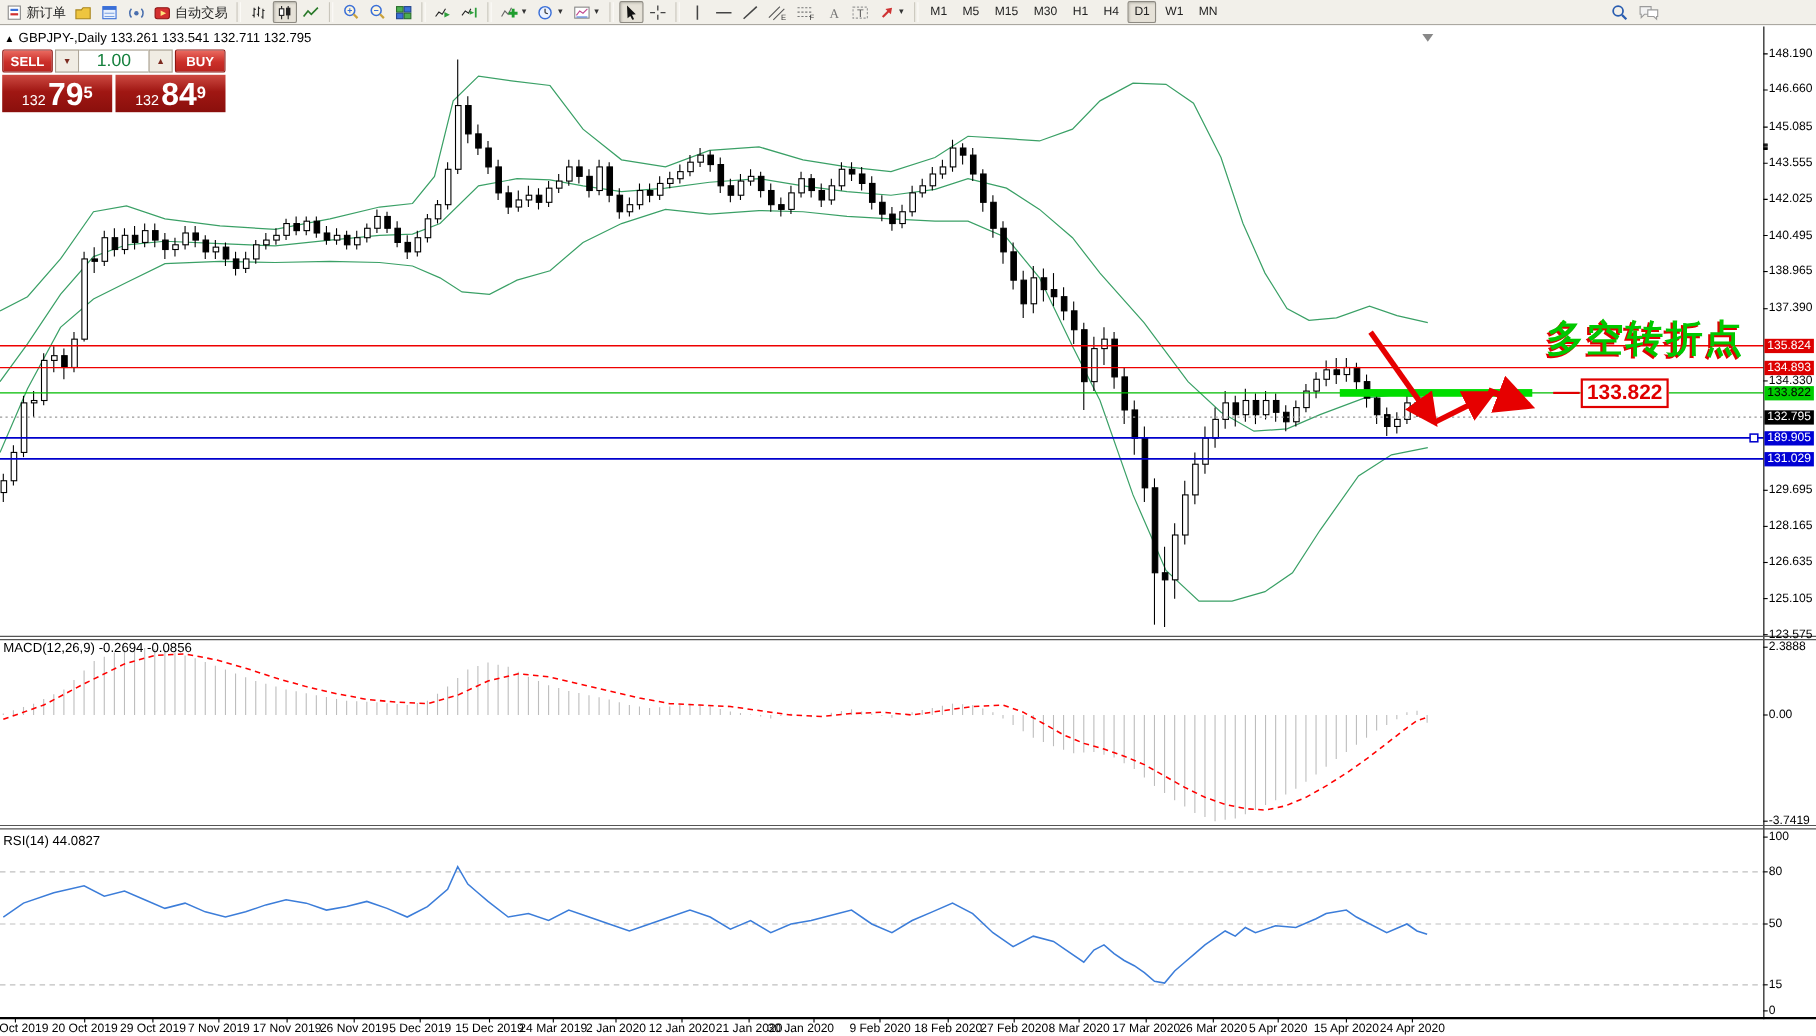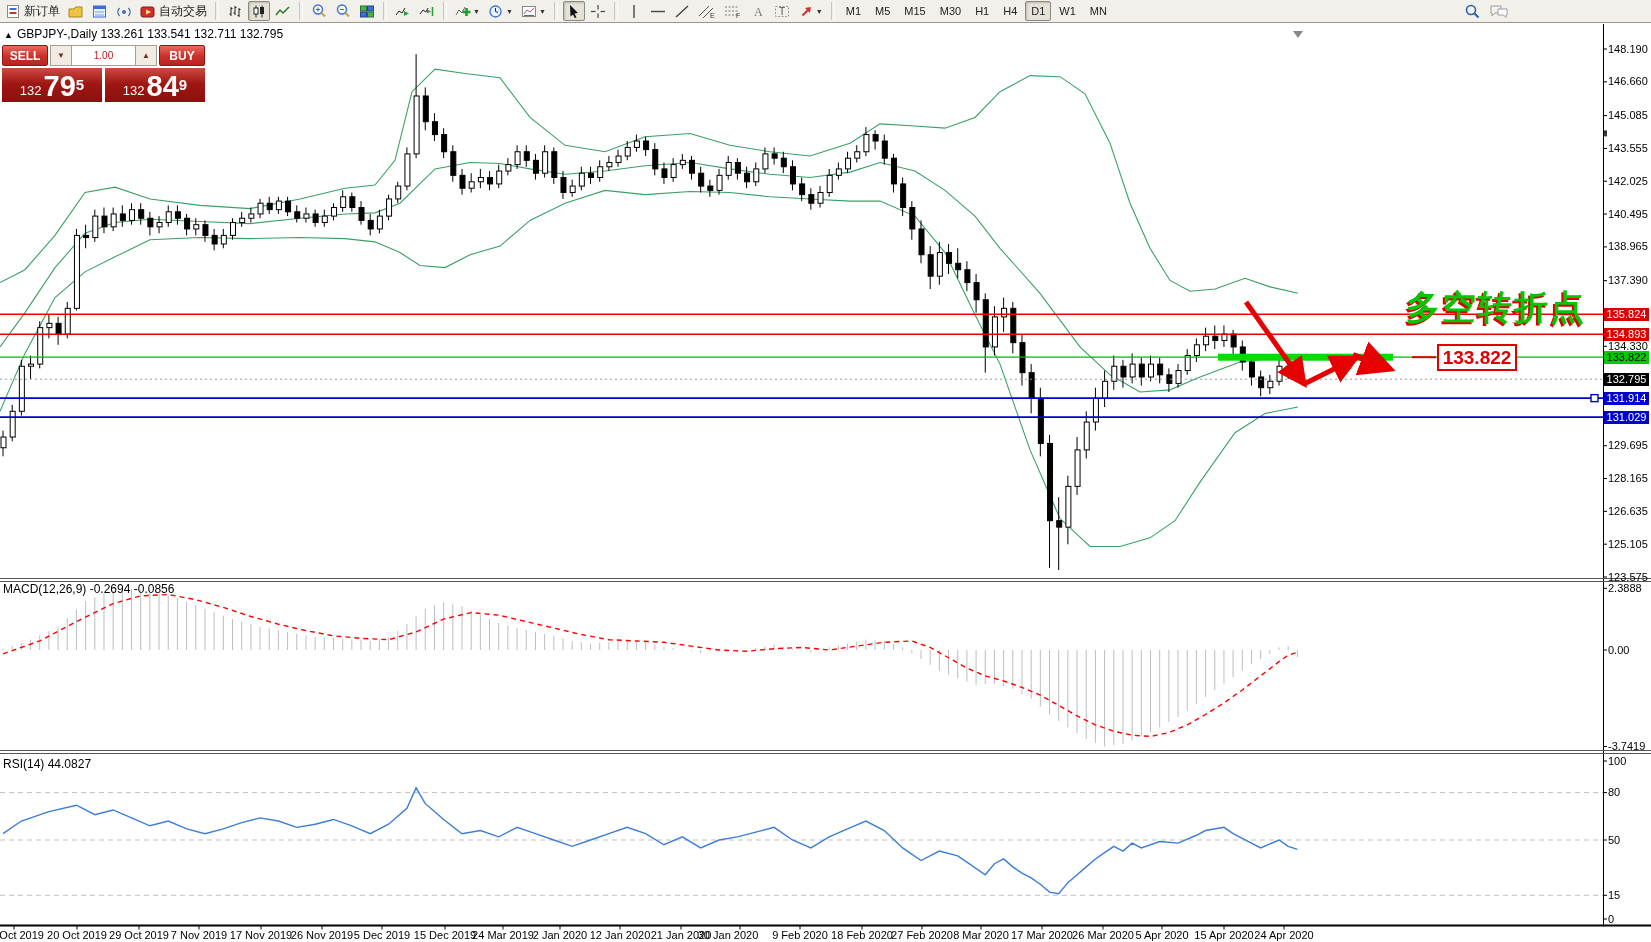--- a/index.html
+++ b/index.html
@@ -23,21 +23,21 @@
   
   .ock{position:absolute;top:22px;left:2px;width:203px;z-index:6;}
   .ock-row1{display:flex;height:21px;}
   .ock-btn{background:linear-gradient(#ea6a60,#cb2f29 55%,#b92420);border:1px solid #8c1612;color:#fff;
     font-size:12px;font-weight:bold;display:flex;align-items:center;justify-content:center;border-radius:2px;box-sizing:border-box;}
   .ock-sell{width:46px;} .ock-buy{width:46px;margin-left:2px;}
   .ock-spin{display:flex;flex:1;margin-left:2px;}
   .ock-arrow{width:22px;background:#f0ece3;border:1px solid #a79f90;font-size:8px;color:#7c2a1f;
     display:flex;align-items:center;justify-content:center;box-sizing:border-box;}
   .ock-field{flex:1;background:#fff;border:1px solid #a79f90;border-left:none;border-right:none;
-    font-size:10px;color:#b91c1c;display:flex;align-items:center;justify-content:center;box-sizing:border-box;}
+    font-size:16px;color:#15803d;display:flex;align-items:center;justify-content:center;box-sizing:border-box;}
   .ock-row2{display:flex;height:34px;margin-top:2px;border-radius:17px;}
   .ock-price{width:100px;background:linear-gradient(#cd4a42,#a01713 45%,#8a0f0c);color:#fff;
     display:flex;align-items:flex-end;justify-content:center;padding-bottom:2px;box-sizing:border-box;}
   .ock-price.right{margin-left:3px;}
   .pp-small{font-size:13px;line-height:19px;}
   .pp-big{font-size:29px;font-weight:bold;line-height:27px;margin-left:2px;}
   .pp-sup{font-size:15px;font-weight:bold;line-height:34px;align-self:flex-start;}
   
   .pane-label{position:absolute;left:3px;font-size:12px;color:#000;z-index:4;}
   
@@ -843,21 +843,21 @@
       <div class="tick" style="top: 316.802px;">134.330</div>
       <div class="tick" style="top: 416.224px;">129.695</div>
       <div class="tick" style="top: 449.043px;">128.165</div>
       <div class="tick" style="top: 481.862px;">126.635</div>
       <div class="tick" style="top: 514.681px;">125.105</div>
       <div class="tick" style="top: 547.5px;">123.575</div>
       <div class="plabel" style="top: 284.755px; background: rgb(221, 0, 0); color: rgb(255, 255, 255);">135.824</div>
       <div class="plabel" style="top: 304.725px; background: rgb(221, 0, 0); color: rgb(255, 255, 255);">134.893</div>
       <div class="plabel" style="top: 327.698px; background: rgb(0, 204, 0); color: rgb(0, 0, 0);">133.822</div>
       <div class="plabel" style="top: 349.728px; background: rgb(0, 0, 0); color: rgb(255, 255, 255);">132.795</div>
-      <div class="plabel" style="top: 368.626px; background: rgb(0, 0, 212); color: rgb(255, 255, 255);">131.914</div>
+      <div class="plabel" style="top: 368.626px; background: rgb(0, 0, 212); color: rgb(255, 255, 255);">189.905</div>
       <div class="plabel" style="top: 387.609px; background: rgb(0, 0, 212); color: rgb(255, 255, 255);">131.029</div>
       <div class="tick" style="top: 558.869px;">2.3888</div>
       <div class="tick" style="top: 620.5px;">0.00</div>
       <div class="tick" style="top: 717.041px;">-3.7419</div>
       <div class="tick" style="top: 731.5px;">100</div>
       <div class="tick" style="top: 763.1px;">80</div>
       <div class="tick" style="top: 810.5px;">50</div>
       <div class="tick" style="top: 865.8px;">15</div>
       <div class="tick" style="top: 889.5px;">0</div>
       <div class="dlabel" style="top: 906px; left: 14px;">10 Oct 2019</div>

